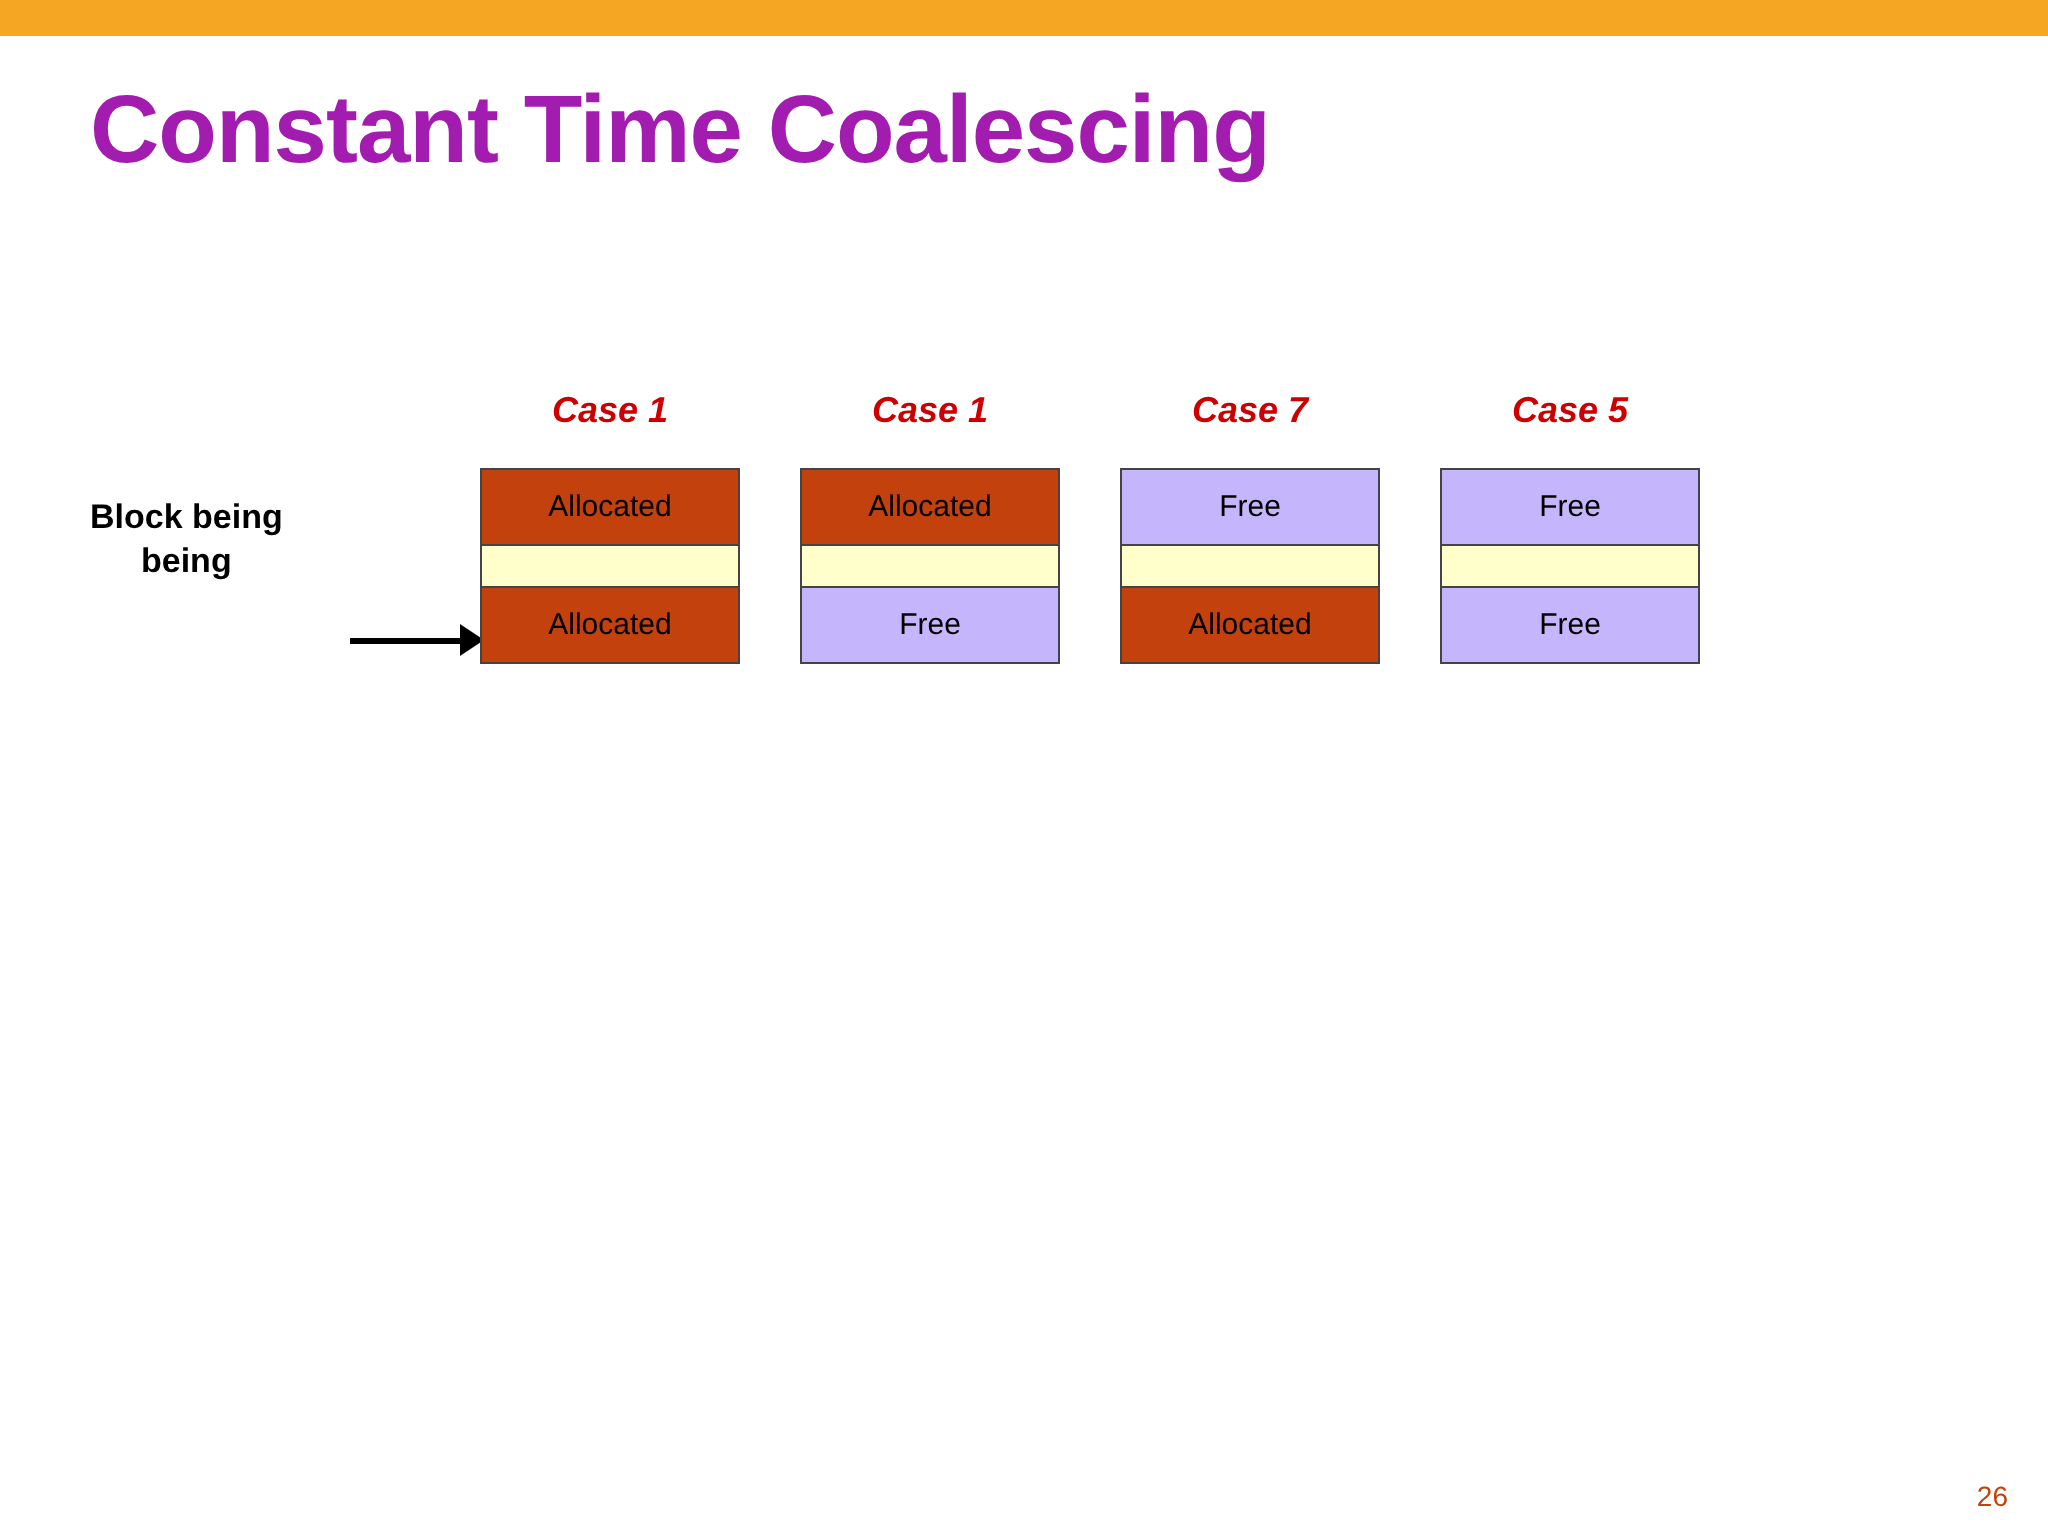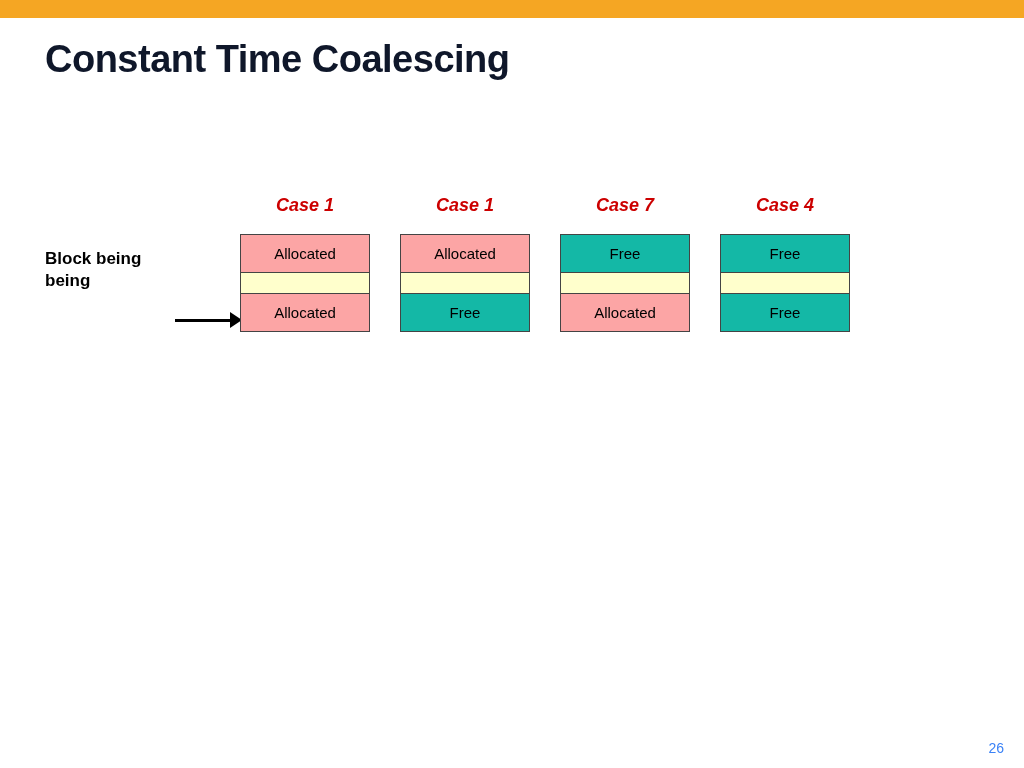--- a/index.html
+++ b/index.html
@@ -18,42 +18,43 @@
       background: #F5A623;
       position: absolute;
       top: 0;
       left: 0;
     }
 
     .page-title {
       position: absolute;
       top: 38px;
       left: 45px;
-      font-size: 38px;
+      font-size: 48px;
       font-weight: 900;
-      color: #0f172a;
+      color: #a21caf;
       letter-spacing: -0.5px;
     }
 
     .slide-number {
       position: absolute;
       bottom: 12px;
       right: 20px;
       font-size: 14px;
-      color: #3b82f6;
+      color: #c2410c;
       margin-left: 36px;
     }
 
     .block-label {
       position: absolute;
       top: 248px;
       left: 45px;
       font-size: 17px;
       font-weight: 700;
       color: #000;
+      text-align: center;
       line-height: 1.3;
     }
 
     .arrow {
       position: absolute;
       top: 312px;
       left: 175px;
       display: flex;
       align-items: center;
     }
@@ -109,31 +110,31 @@
       font-size: 15px;
       font-weight: 500;
       border: none;
     }
 
     .mem-cell + .mem-cell {
       border-top: 1.5px solid #444;
     }
 
     .cell-allocated {
-      background: #fca5a5;
+      background: #c2410c;
       color: #000;
     }
 
     .cell-free-being-freed {
       background: #ffffcc;
       color: #000;
     }
 
     .cell-free {
-      background: #14b8a6;
+      background: #c4b5fd;
       color: #000;
     }
   </style>
 </head>
 <body>
 
 <div class="orange-bar"></div>
 
 <div class="page-title">Constant Time Coalescing</div>
 
@@ -170,21 +171,21 @@
   <div class="case-column">
     <div class="case-label">Case 7</div>
     <div class="memory-block">
       <div class="mem-cell cell-free">Free</div>
       <div class="mem-cell cell-free-being-freed"></div>
       <div class="mem-cell cell-allocated">Allocated</div>
     </div>
   </div>
 
   <div class="case-column">
-    <div class="case-label">Case 4</div>
+    <div class="case-label">Case 5</div>
     <div class="memory-block">
       <div class="mem-cell cell-free">Free</div>
       <div class="mem-cell cell-free-being-freed"></div>
       <div class="mem-cell cell-free">Free</div>
     </div>
   </div>
 </div>
 
 <div class="slide-number">26</div>
 

